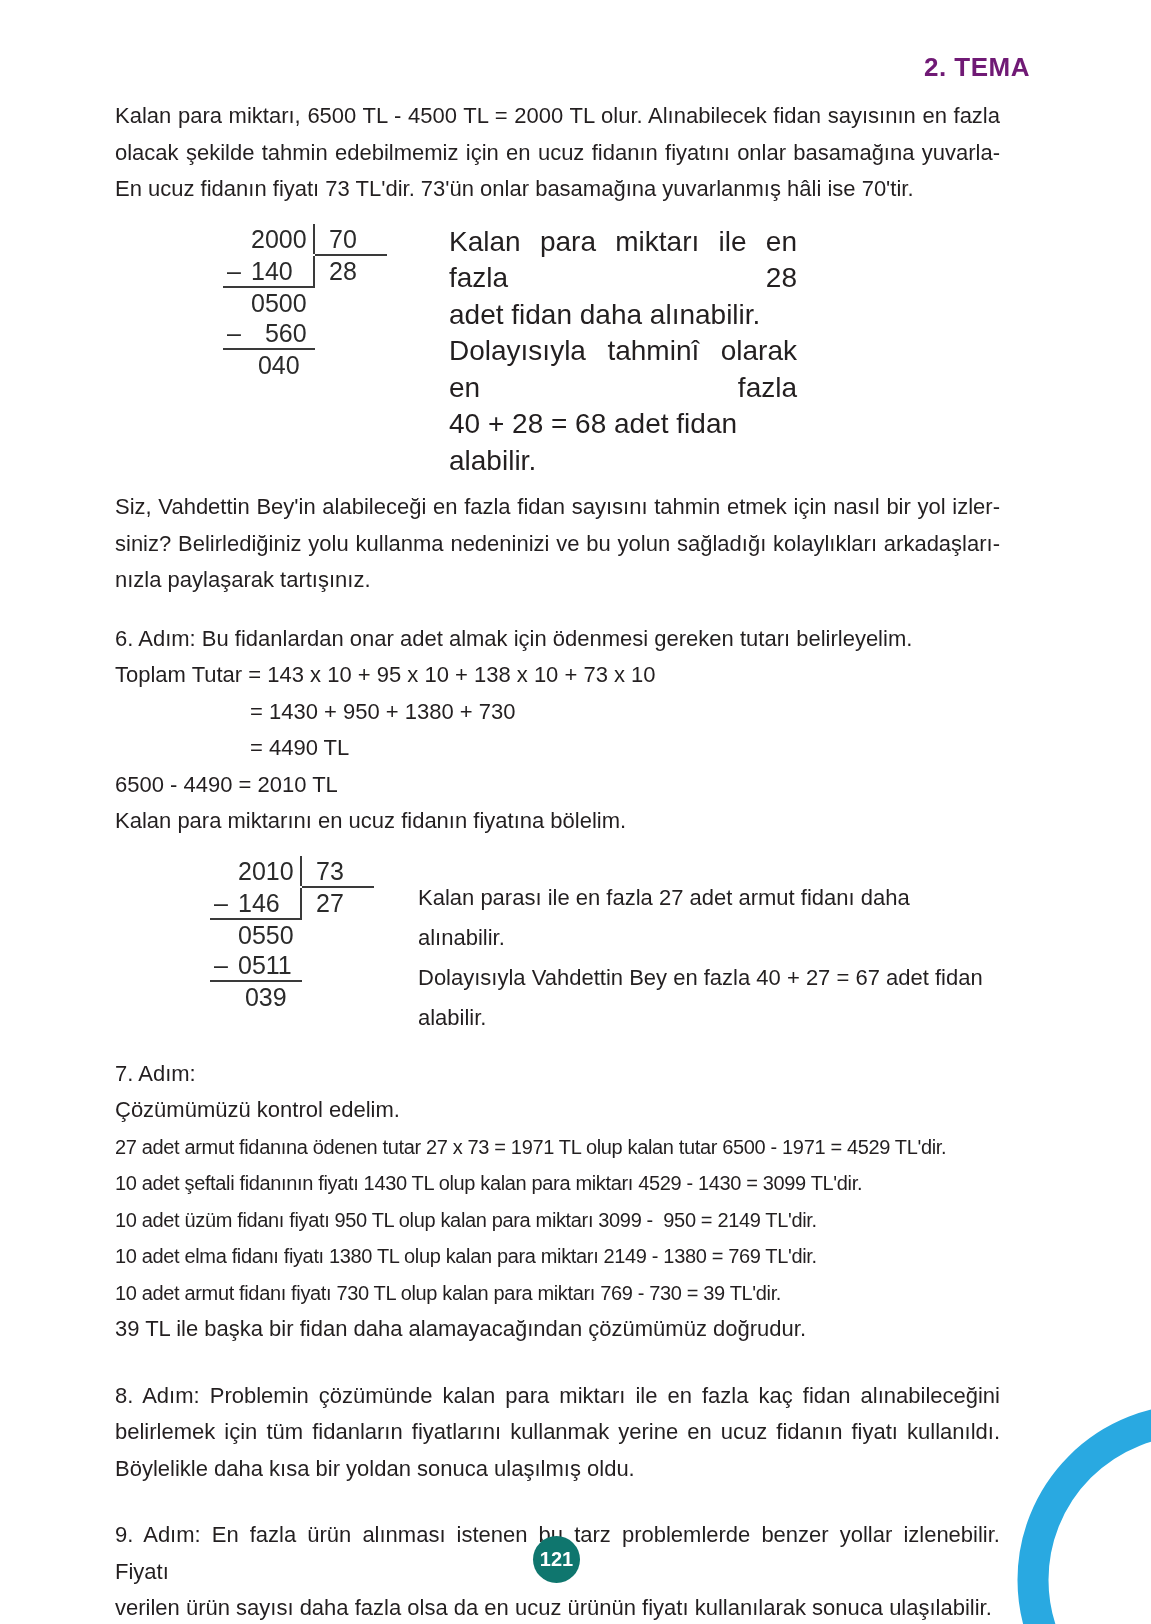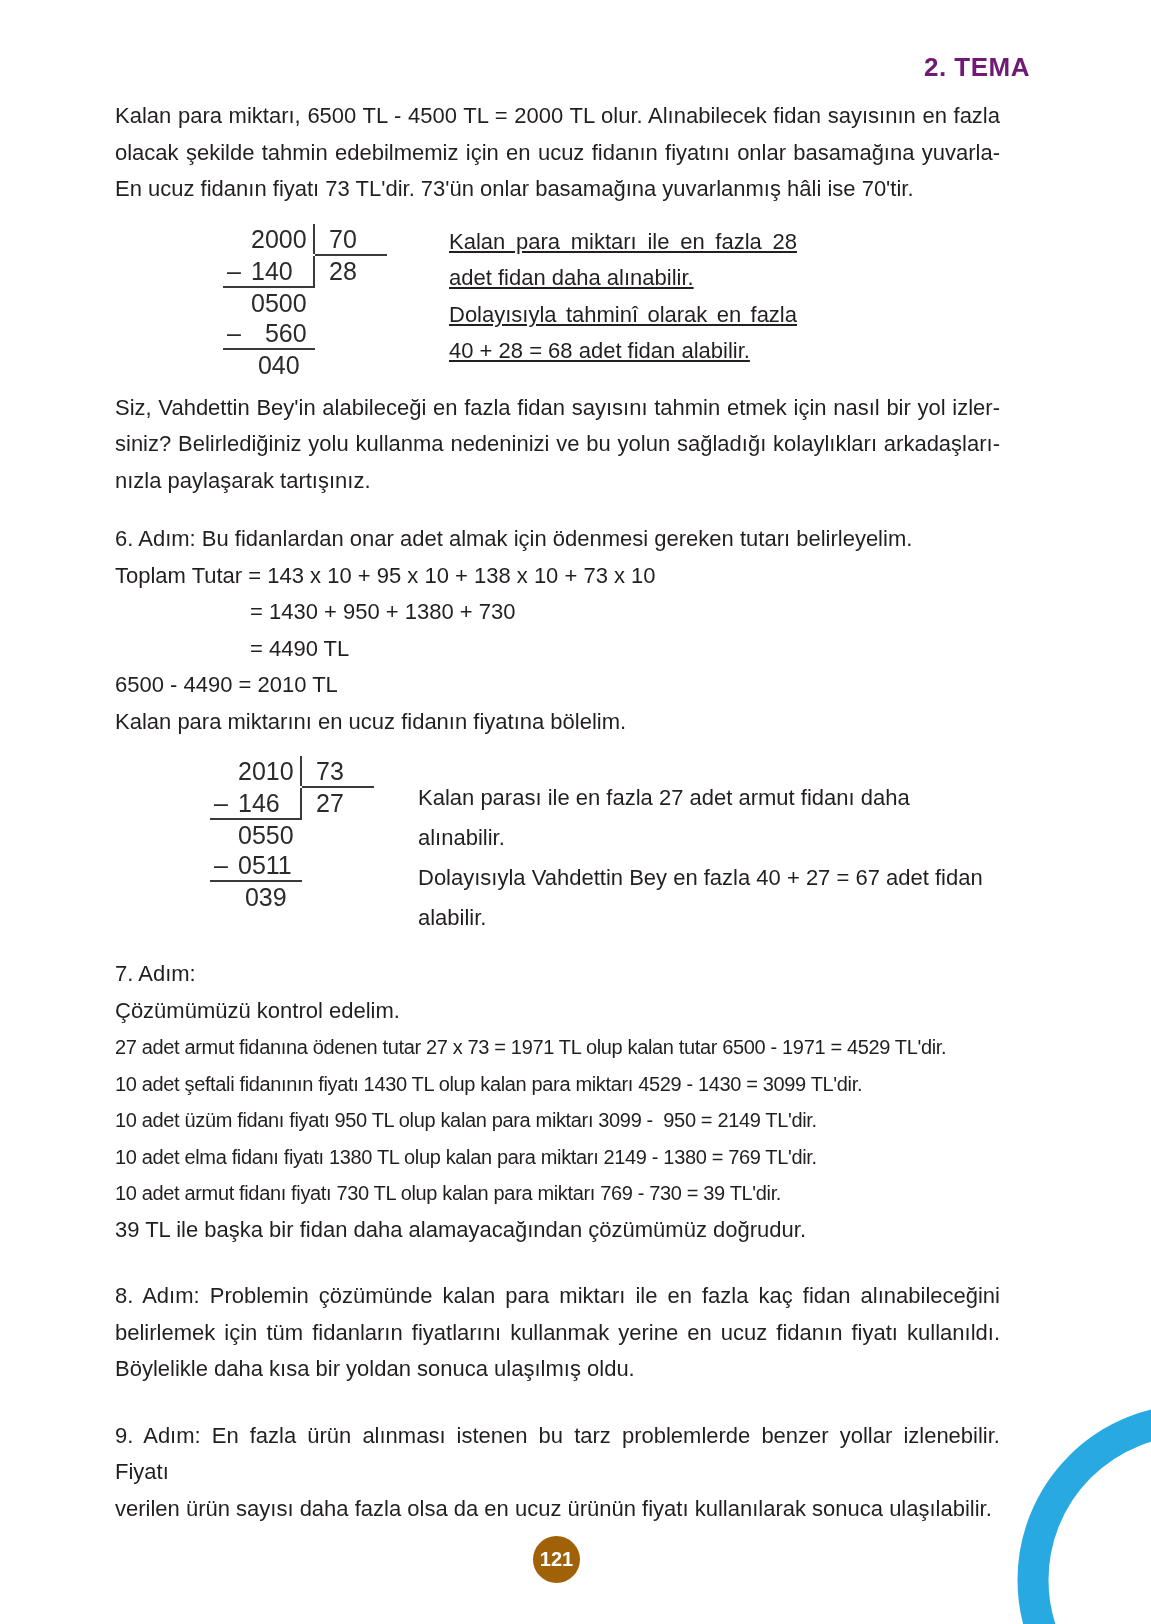--- a/index.html
+++ b/index.html
@@ -35,21 +35,21 @@
     position:relative;white-space:pre;text-align:left;
     padding-left:28px;height:30px;
   }
   .dgrid .c2{white-space:pre;padding-left:14px;height:30px;}
   .dgrid .bar{border-right:2px solid #3a3a3a;}
   .dgrid .hline{border-bottom:2px solid #3a3a3a;}
   .dgrid .bline{border-bottom:2px solid #3a3a3a;}
   .minus{position:absolute;left:4px;top:0;}
   .d1-offset{margin-left:108px;}
   .d2-offset{margin-left:95px;}
-  .side1{margin-left:62px;padding-top:0px;width:348px;font-size:22px;line-height:36.5px;text-decoration:underline;}
+  .side1{margin-left:62px;padding-top:0px;width:348px;font-size:28px;line-height:36.5px;}
   .side2{margin-left:44px;padding-top:22px;width:645px;font-size:22px;line-height:40px;}
 
   
   .page-badge{
     position:absolute;left:533px;top:1536px;width:47px;height:47px;border-radius:50%;
     display:flex;align-items:center;justify-content:center;
     color:#ffffff;font-size:20px;font-weight:bold;
   }
   .corner-arc{position:absolute;left:0;top:0;pointer-events:none;}
 </style>
@@ -138,15 +138,15 @@
 
   <div class="line just"><b class="step">9. Adım:</b><span> En fazla ürün alınması istenen bu tarz problemlerde benzer yollar izlenebilir. Fiyatı</span></div>
   <div class="line">verilen ürün sayısı daha fazla olsa da en ucuz ürünün fiyatı kullanılarak sonuca ulaşılabilir.</div>
 
 </main>
 
 <svg class="corner-arc" width="1151" height="1624" viewBox="0 0 1151 1624" xmlns="http://www.w3.org/2000/svg">
   <circle cx="1193" cy="1580" r="160" fill="none" stroke="#29a9e1" stroke-width="31"></circle>
 </svg>
 
-<div class="page-badge" style="background: #a16207;">
+<div class="page-badge" style="background: #0f766e;">
   <span>121</span>
 </div>
 
 </body></html>

